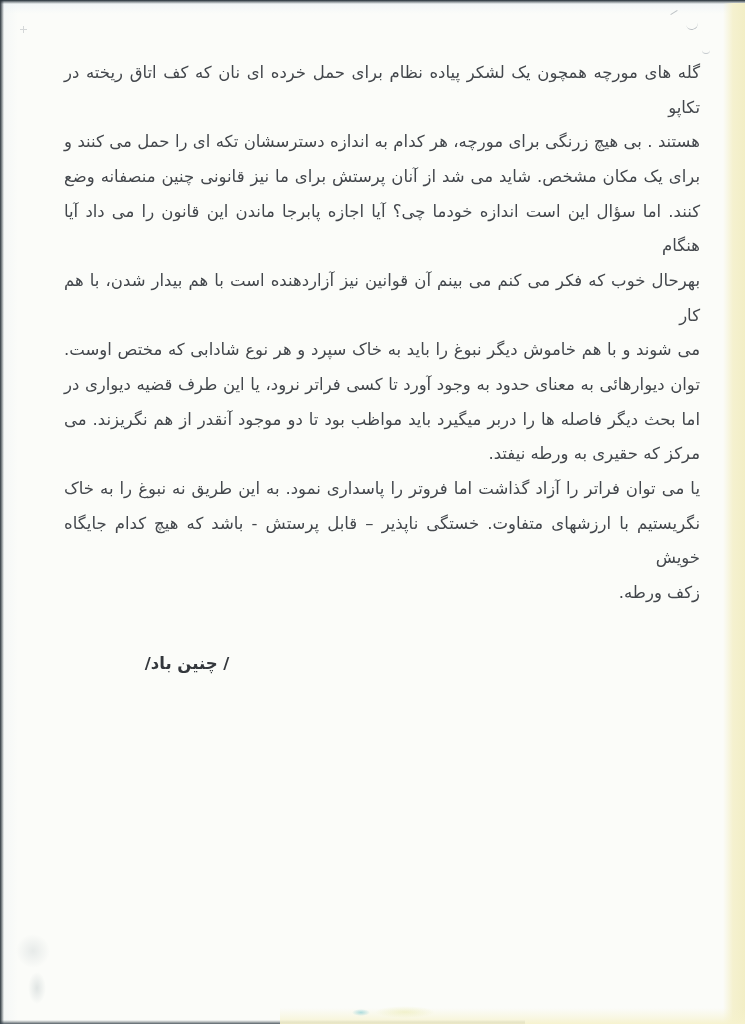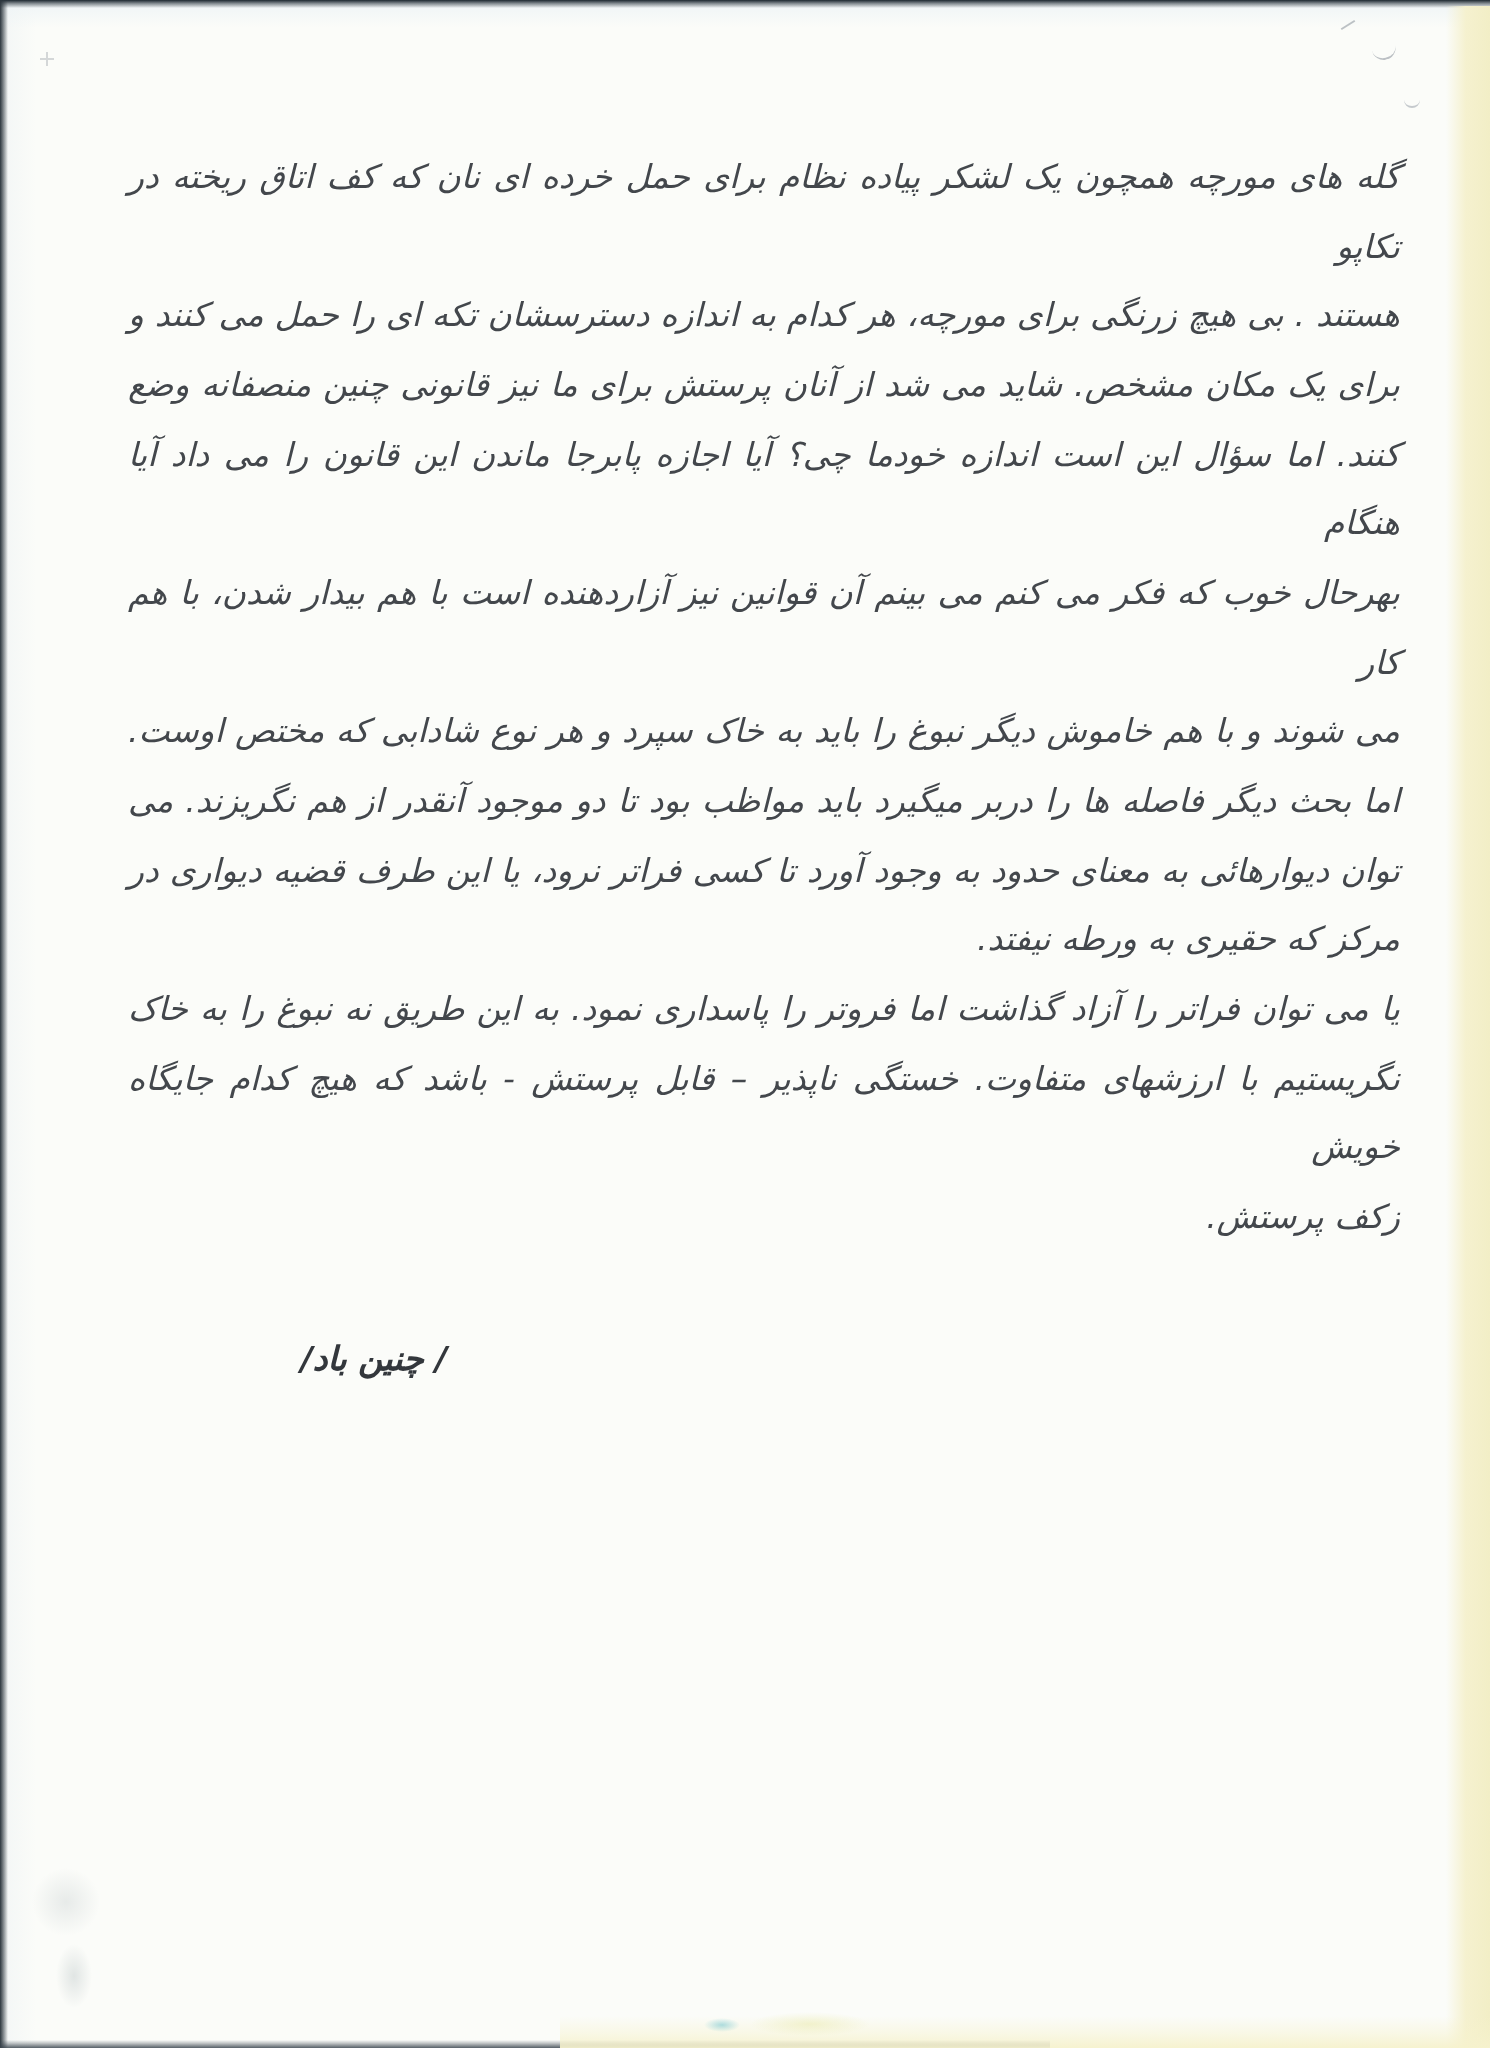--- a/index.html
+++ b/index.html
@@ -43,26 +43,25 @@
     background:radial-gradient(closest-side,rgba(140,155,160,.18),rgba(140,155,160,0));}
   .smudge-2{position:absolute;left:28px;top:972px;width:18px;height:32px;border-radius:50%;
     background:radial-gradient(closest-side,rgba(130,148,152,.22),rgba(130,148,152,0));}
   .speck-cyan{position:absolute;left:352px;top:1009px;width:18px;height:7px;border-radius:50%;
     background:radial-gradient(closest-side,rgba(110,195,205,.55),rgba(110,195,205,0));}
   .speck-yellow{position:absolute;left:375px;top:1006px;width:60px;height:12px;border-radius:50%;
     background:radial-gradient(closest-side,rgba(228,228,150,.4),rgba(228,228,150,0));}
 
   
   .text-block{
-    position:absolute;top:72px;right:45px;width:636px;
+    position:absolute;top:56px;right:45px;width:636px;
     direction:rtl;
     color:var(--ink);
     font-size:16.5px;line-height:34.65px;
     text-align:justify;
-    font-style:italic;
   }
   .para{margin:0;}
   .line{text-align:justify;}
   .line.fill{text-align-last:justify;}
   .line.end{text-align-last:right;}
   .signature{
     margin-top:36px;
     margin-right:390px;
     text-align:center;
     white-space:nowrap;
@@ -97,27 +96,27 @@
       <div class="line fill">برای یک مکان مشخص. شاید می شد از آنان پرستش برای ما نیز قانونی چنین منصفانه وضع</div>
       <div class="line fill">کنند. اما سؤال این است اندازه خودما چی؟ آیا اجازه پابرجا ماندن این قانون را می داد آیا هنگام</div>
     </div>
 
     <div class="para">
       <div class="line fill">بهرحال خوب که فکر می کنم می بینم آن قوانین نیز آزاردهنده است با هم بیدار شدن، با هم کار</div>
       <div class="line fill">می شوند و با هم خاموش دیگر نبوغ را باید به خاک سپرد و هر نوع شادابی که مختص اوست.</div>
     </div>
 
     <div class="para">
+      <div class="line fill">توان  دیوارهائی به معنای حدود به وجود آورد تا کسی فراتر نرود، یا این طرف قضیه دیواری در</div>
       <div class="line fill">اما بحث دیگر فاصله ها را دربر میگیرد  باید مواظب بود تا دو موجود آنقدر از  هم نگریزند. می</div>
-      <div class="line fill">توان  دیوارهائی به معنای حدود به وجود آورد تا کسی فراتر نرود، یا این طرف قضیه دیواری در</div>
       <div class="line end">مرکز که حقیری به ورطه نیفتد.</div>
     </div>
 
     <div class="para">
       <div class="line fill">یا می توان فراتر را آزاد گذاشت اما فروتر را پاسداری نمود. به این طریق نه نبوغ را به خاک</div>
       <div class="line fill">نگریستیم با ارزشهای متفاوت. خستگی ناپذیر – قابل پرستش -  باشد که هیچ کدام جایگاه خویش</div>
-      <div class="line end">زکف پرستش.</div>
+      <div class="line end">زکف ورطه.</div>
     </div>
 
     <div class="signature">/ چنین باد/</div>
 
   </div>
 </div>
 
 </body></html>

